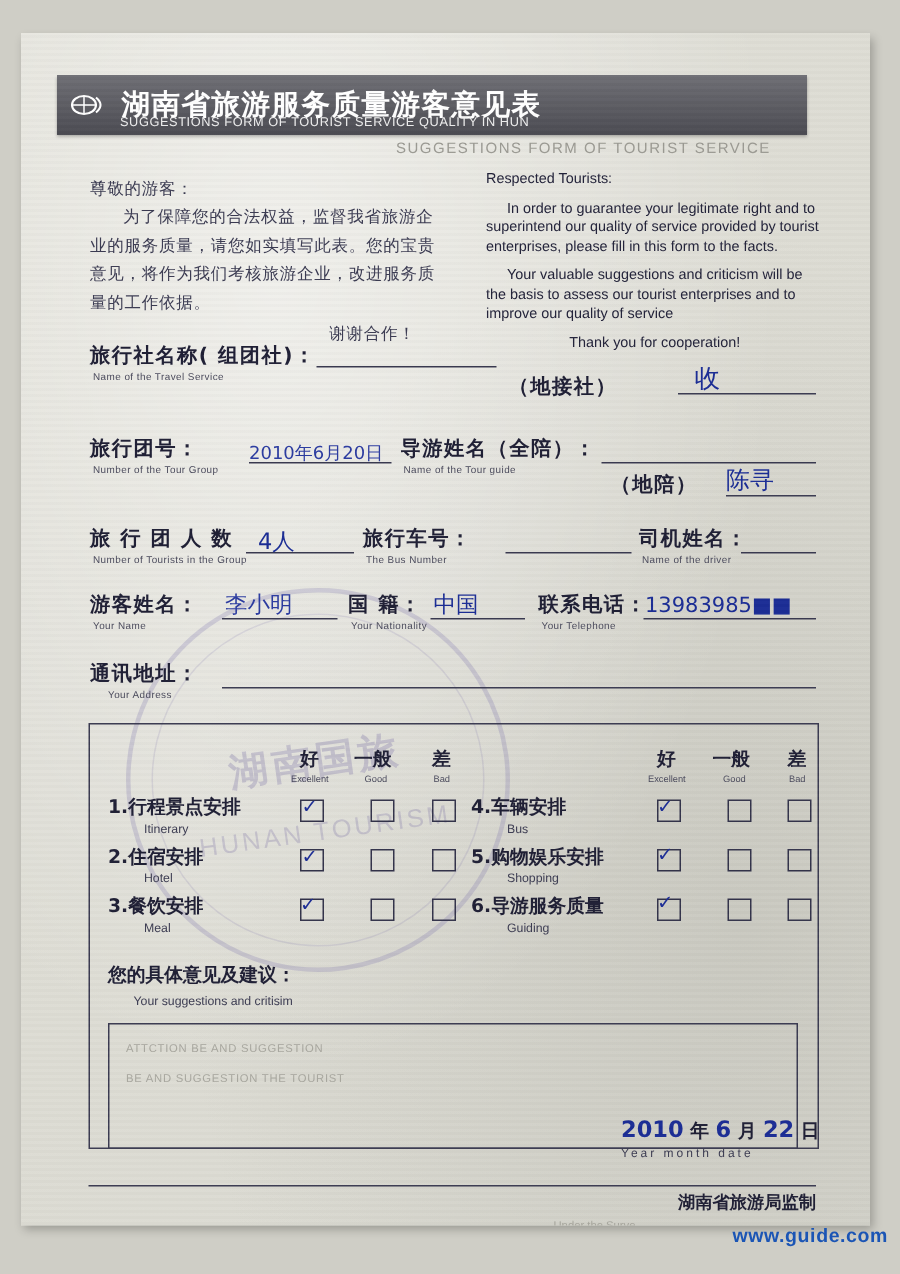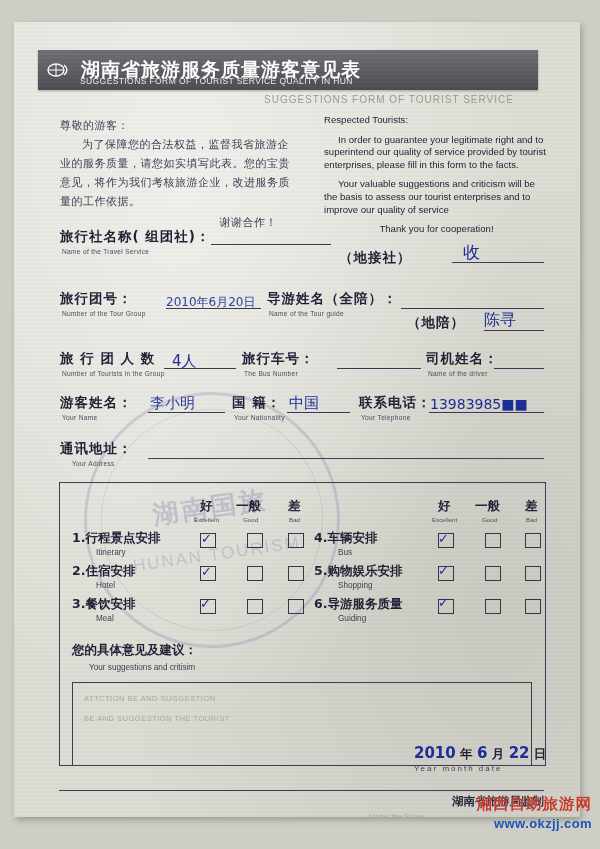--- a/index.html
+++ b/index.html
@@ -363,16 +363,15 @@
 
       <div class="footer-rule"></div>
       <div class="footer-cn">湖南省旅游局监制</div>
       <div class="footer-ghost">Under the   Surve</div>
 
       <div class="bands"></div>
     </div>
   </div>
 
   <div class="site">
-    <div class="site-cn">湘西自助旅游网</div>
-    <div class="site-url">www.okzjj.com</div>
+    <div class="site-url">www.guide.com</div>
   </div>
 </div>
 
 </body></html>

